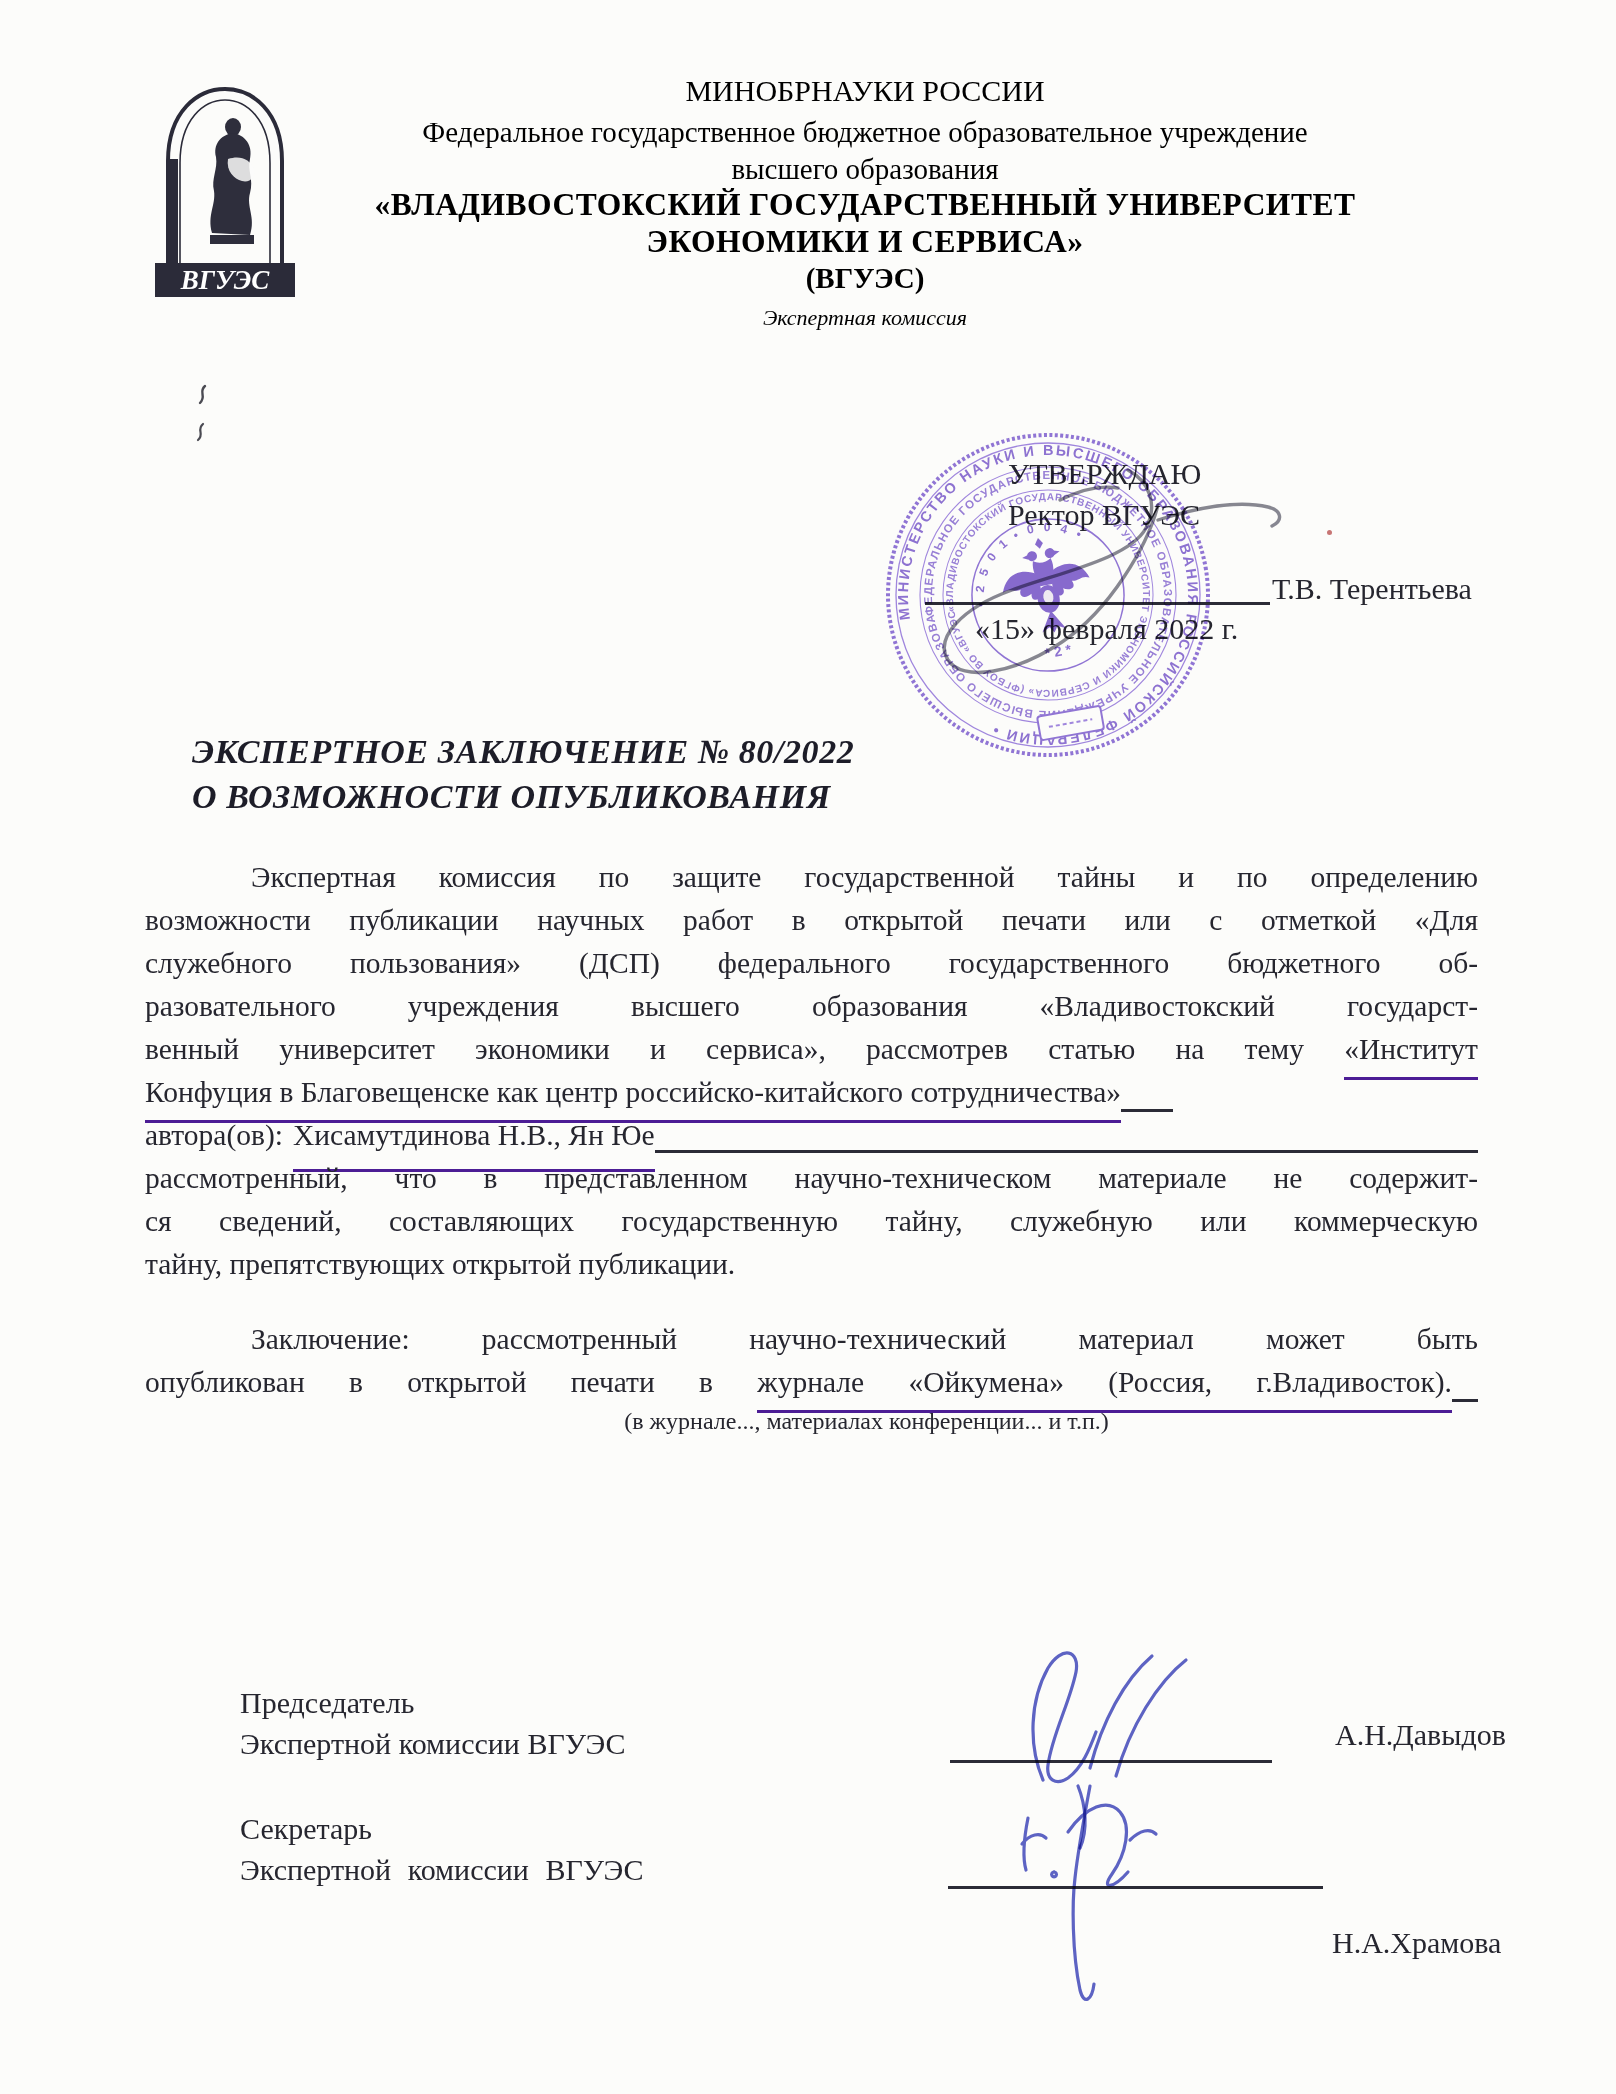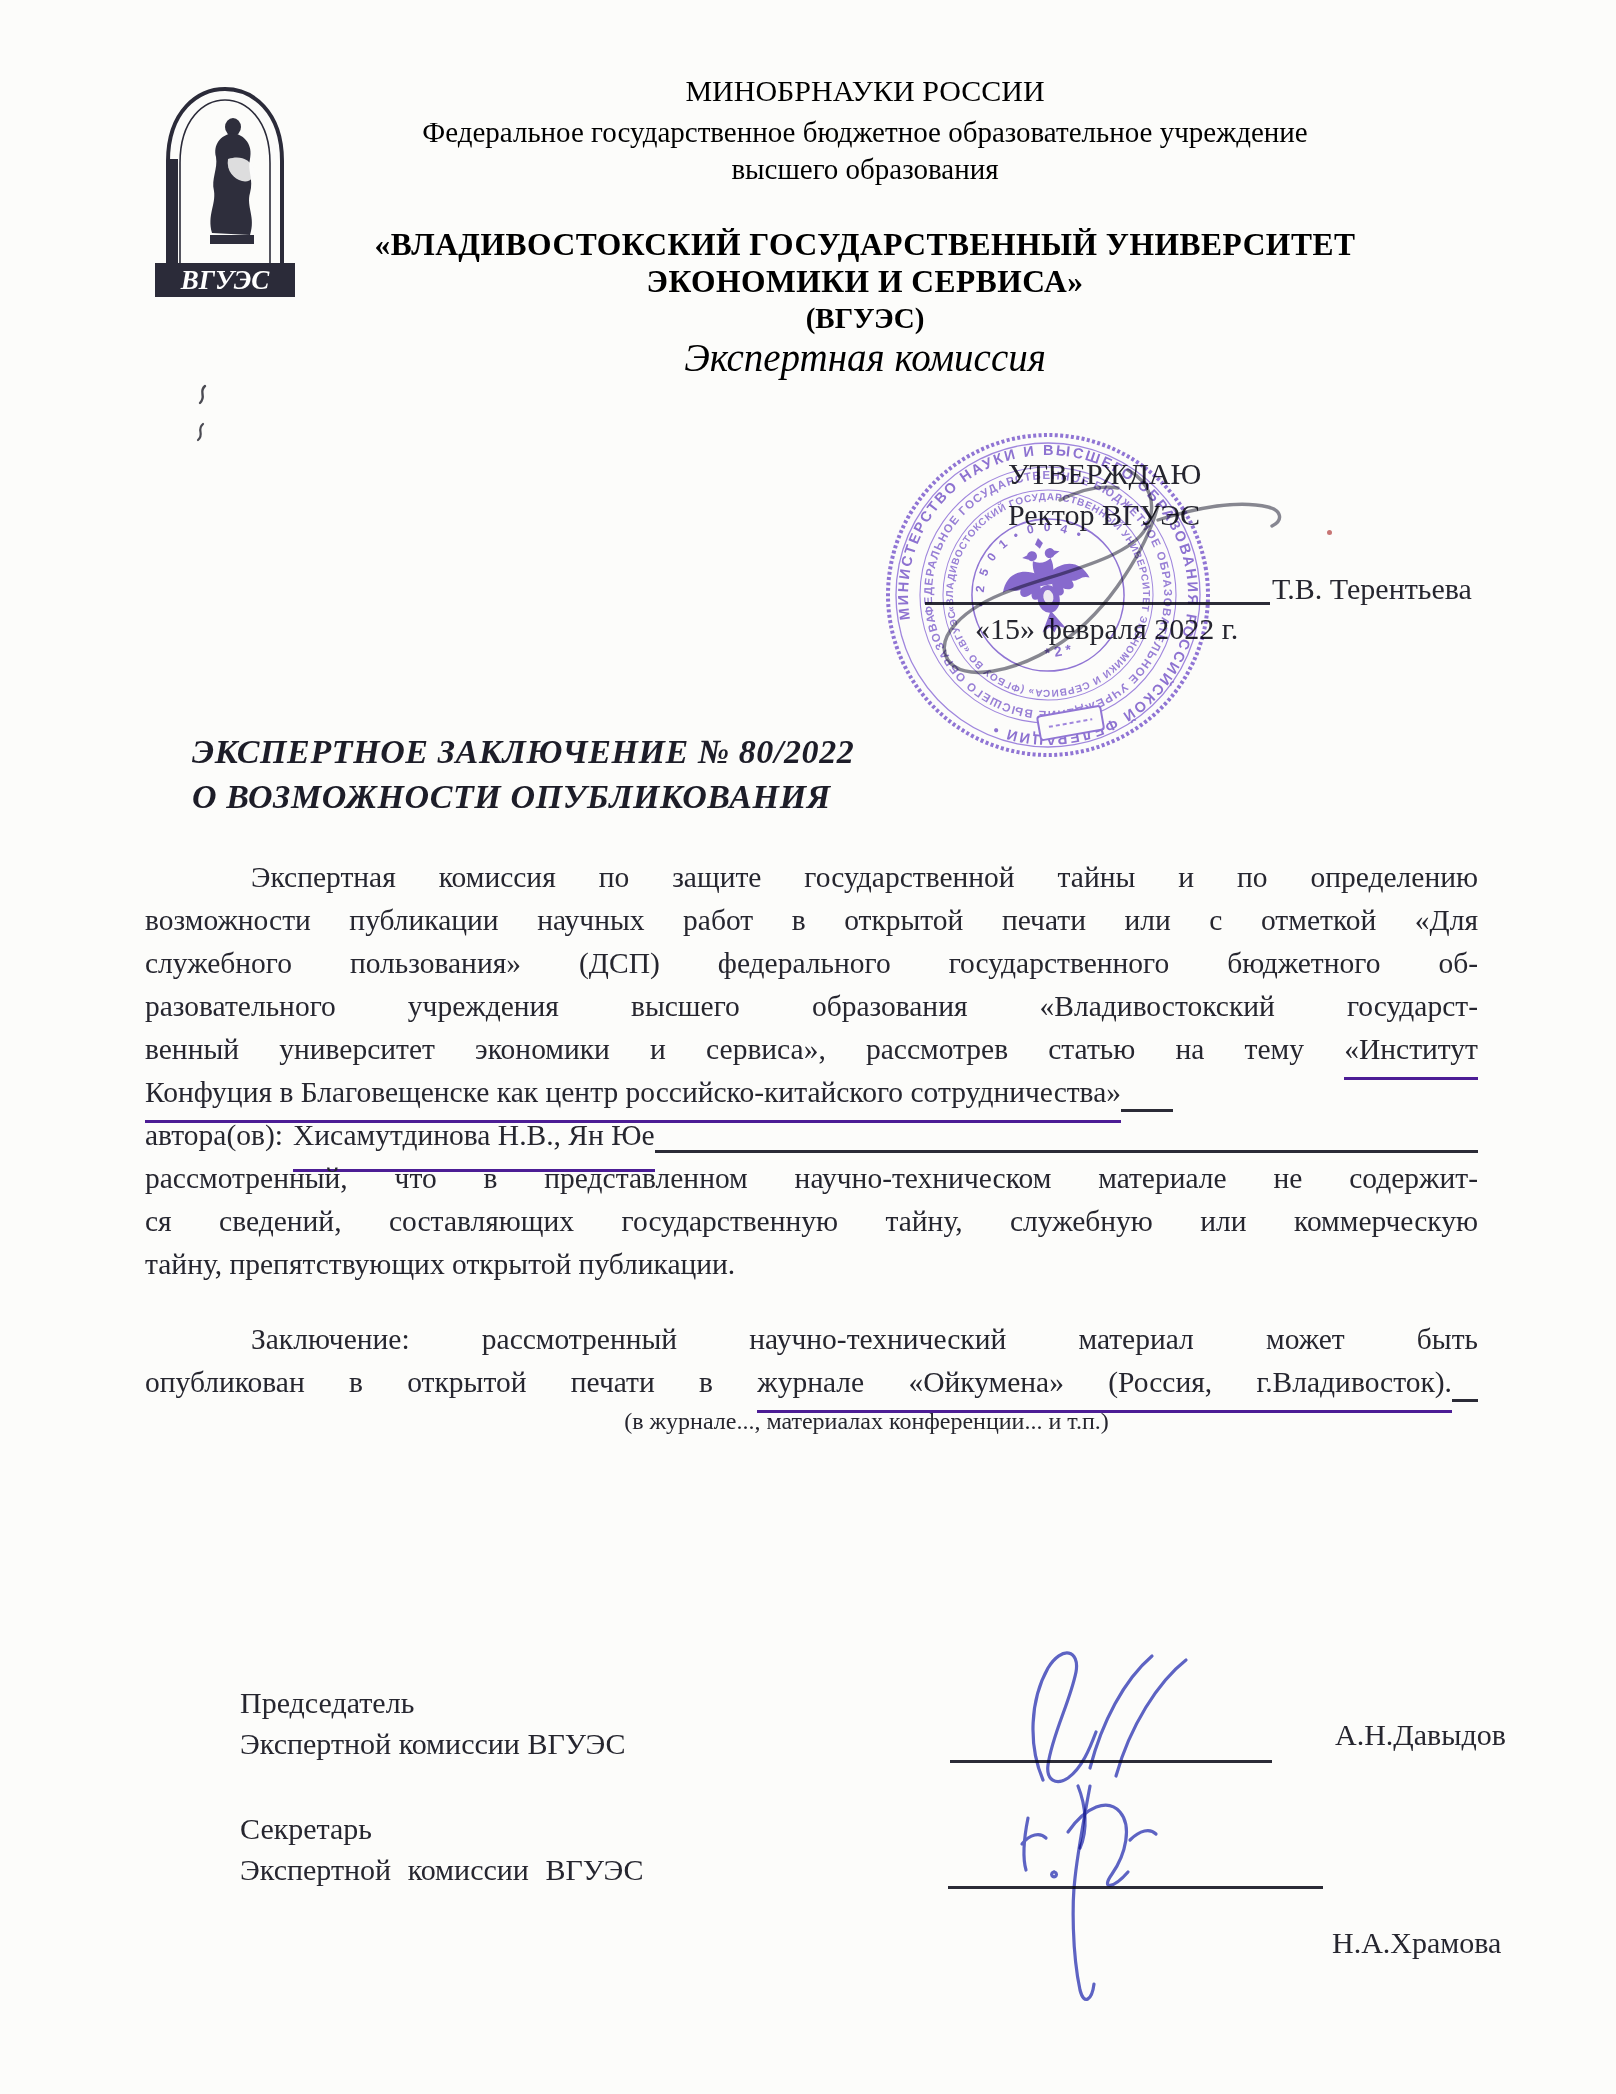--- a/index.html
+++ b/index.html
@@ -7,24 +7,24 @@
     position:relative;width:1616px;height:2094px;margin:0 auto;
     background:#fcfcfa;overflow:hidden;
     font-family:"Liberation Serif","DejaVu Serif",serif;color:#26262f;
   }
   .abs{position:absolute;}
   
   .doc-header{position:absolute;left:280px;top:70px;width:1170px;text-align:center;color:#000000;}
   .h-ministry{font-size:30px;height:42px;line-height:42px;}
   .h-org1{font-size:29px;height:40px;line-height:40px;}
   .h-org2{font-size:29px;height:34px;line-height:34px;}
-  .h-uni{font-size:31.5px;font-weight:bold;height:38px;line-height:38px;letter-spacing:.5px;margin-top:40px;}
+  .h-uni{font-size:31.5px;font-weight:bold;height:38px;line-height:38px;letter-spacing:.5px;}
   .h-uni2{font-size:31.5px;font-weight:bold;height:34px;line-height:36px;letter-spacing:.5px;}
   .h-acr{font-size:29px;font-weight:bold;height:38px;line-height:40px;}
-  .h-dept{font-size:39px;font-style:italic;height:42px;line-height:44px;}
+  .h-dept{font-size:22px;font-style:italic;height:42px;line-height:44px;}
   
   .ap-label{position:absolute;left:1008px;top:457px;font-size:30px;}
   .ap-pos{position:absolute;left:1008px;top:498px;font-size:30px;}
   .ap-line{position:absolute;left:925px;top:602px;width:345px;border-top:3px solid #2b2b36;}
   .ap-name{position:absolute;left:1272px;top:572px;font-size:30px;}
   .ap-date{position:absolute;left:975px;top:612px;font-size:30px;}
   
   .doc-title{position:absolute;left:192px;width:1360px;text-align:left;font-weight:bold;color:#1d1d28;letter-spacing:.6px;font-style:italic;}
   .t1{top:733px;font-size:34px;}
   .t2{top:778px;font-size:34px;}

